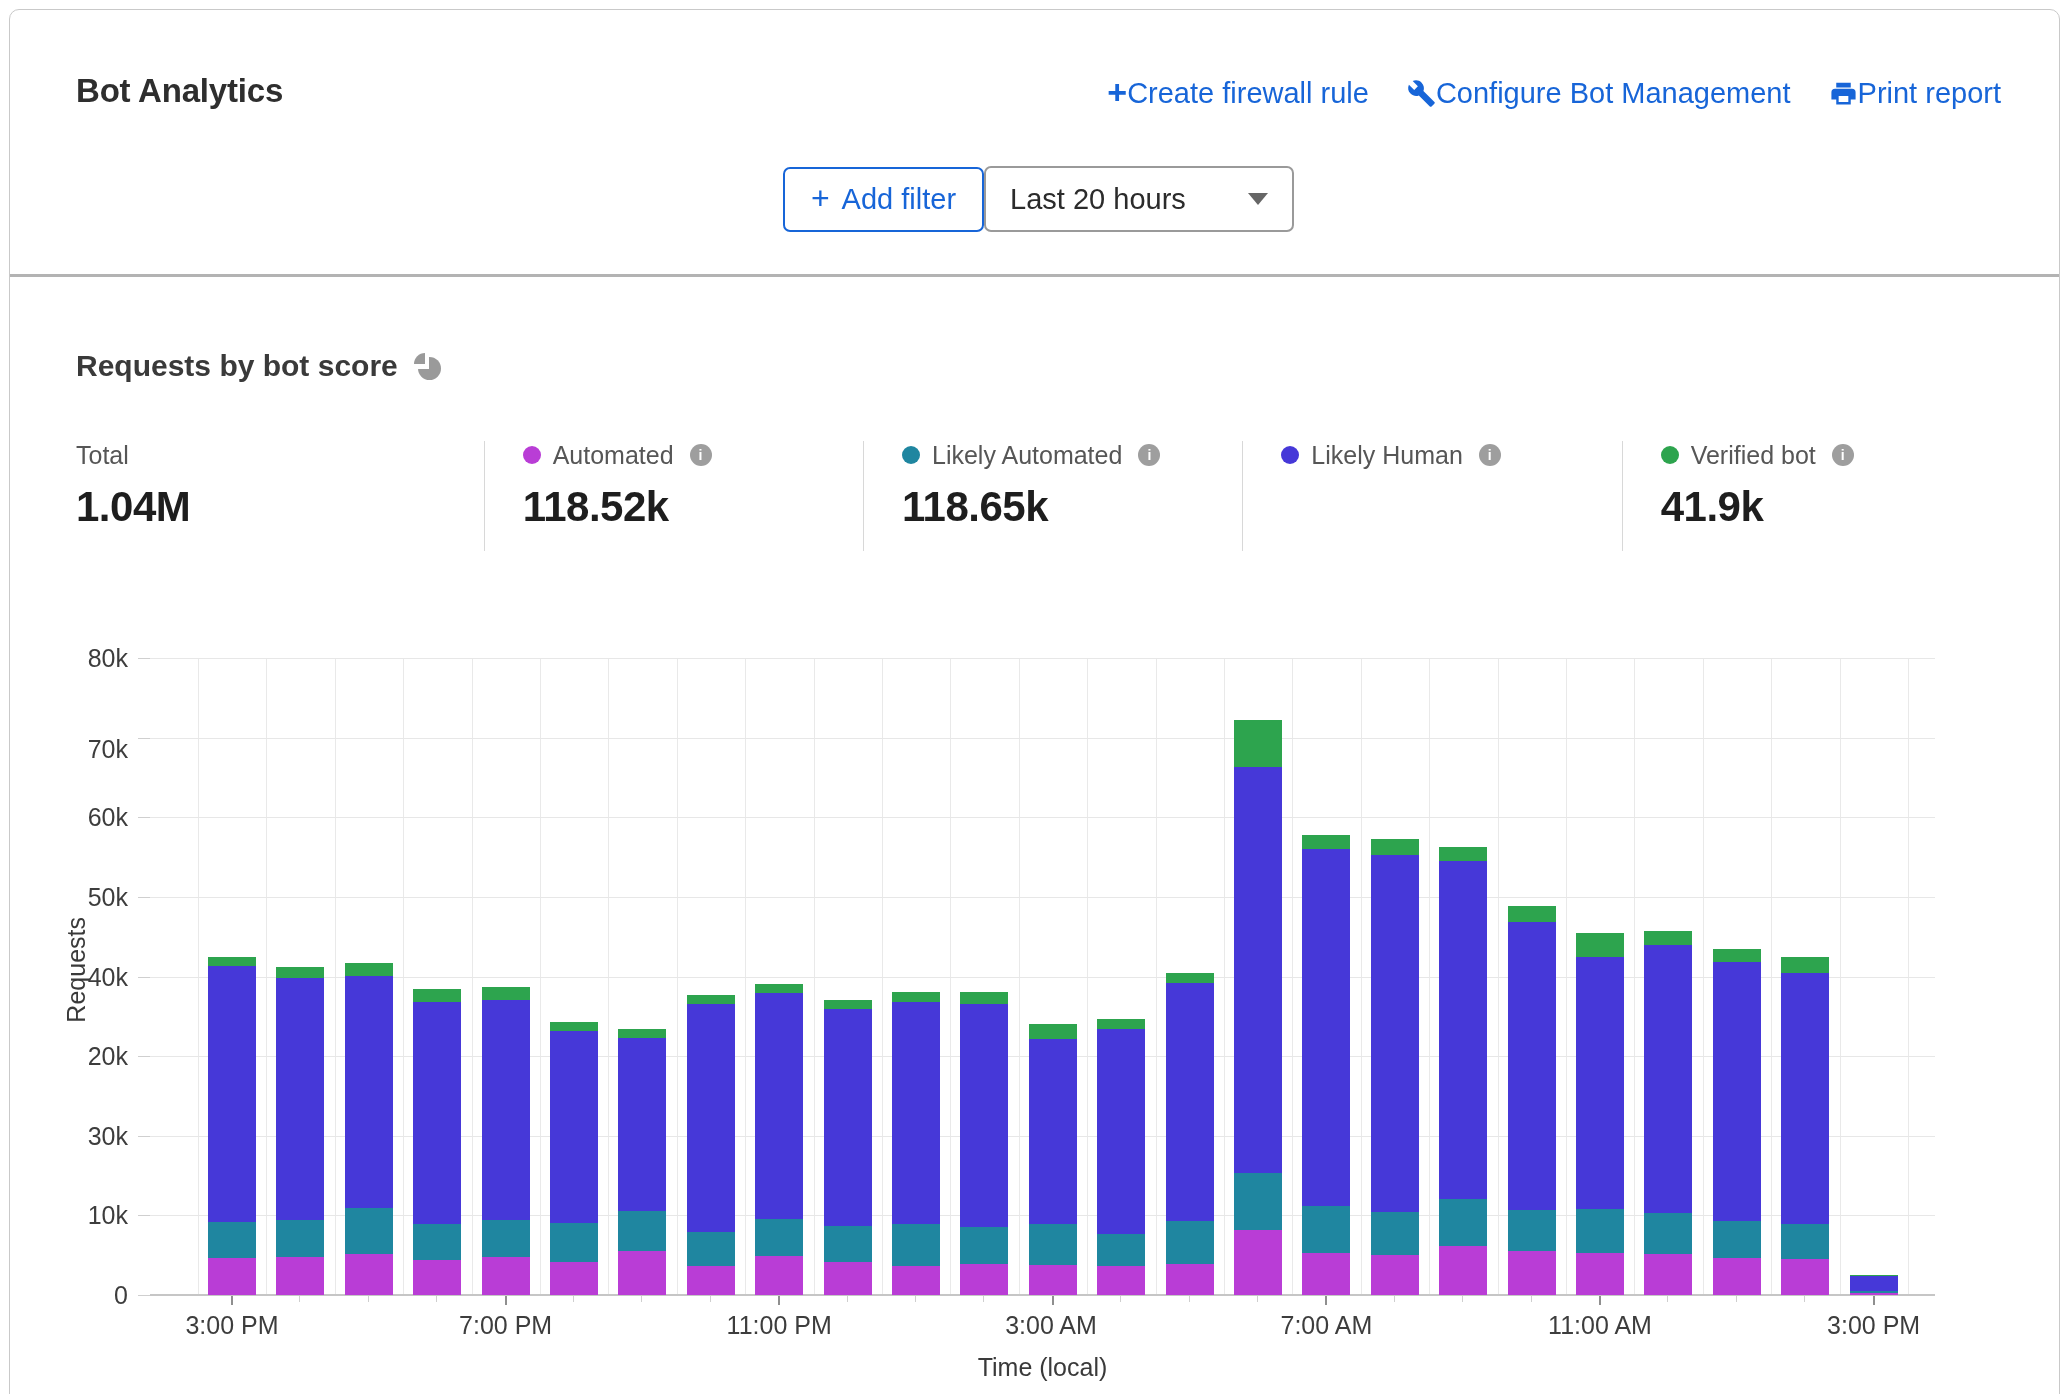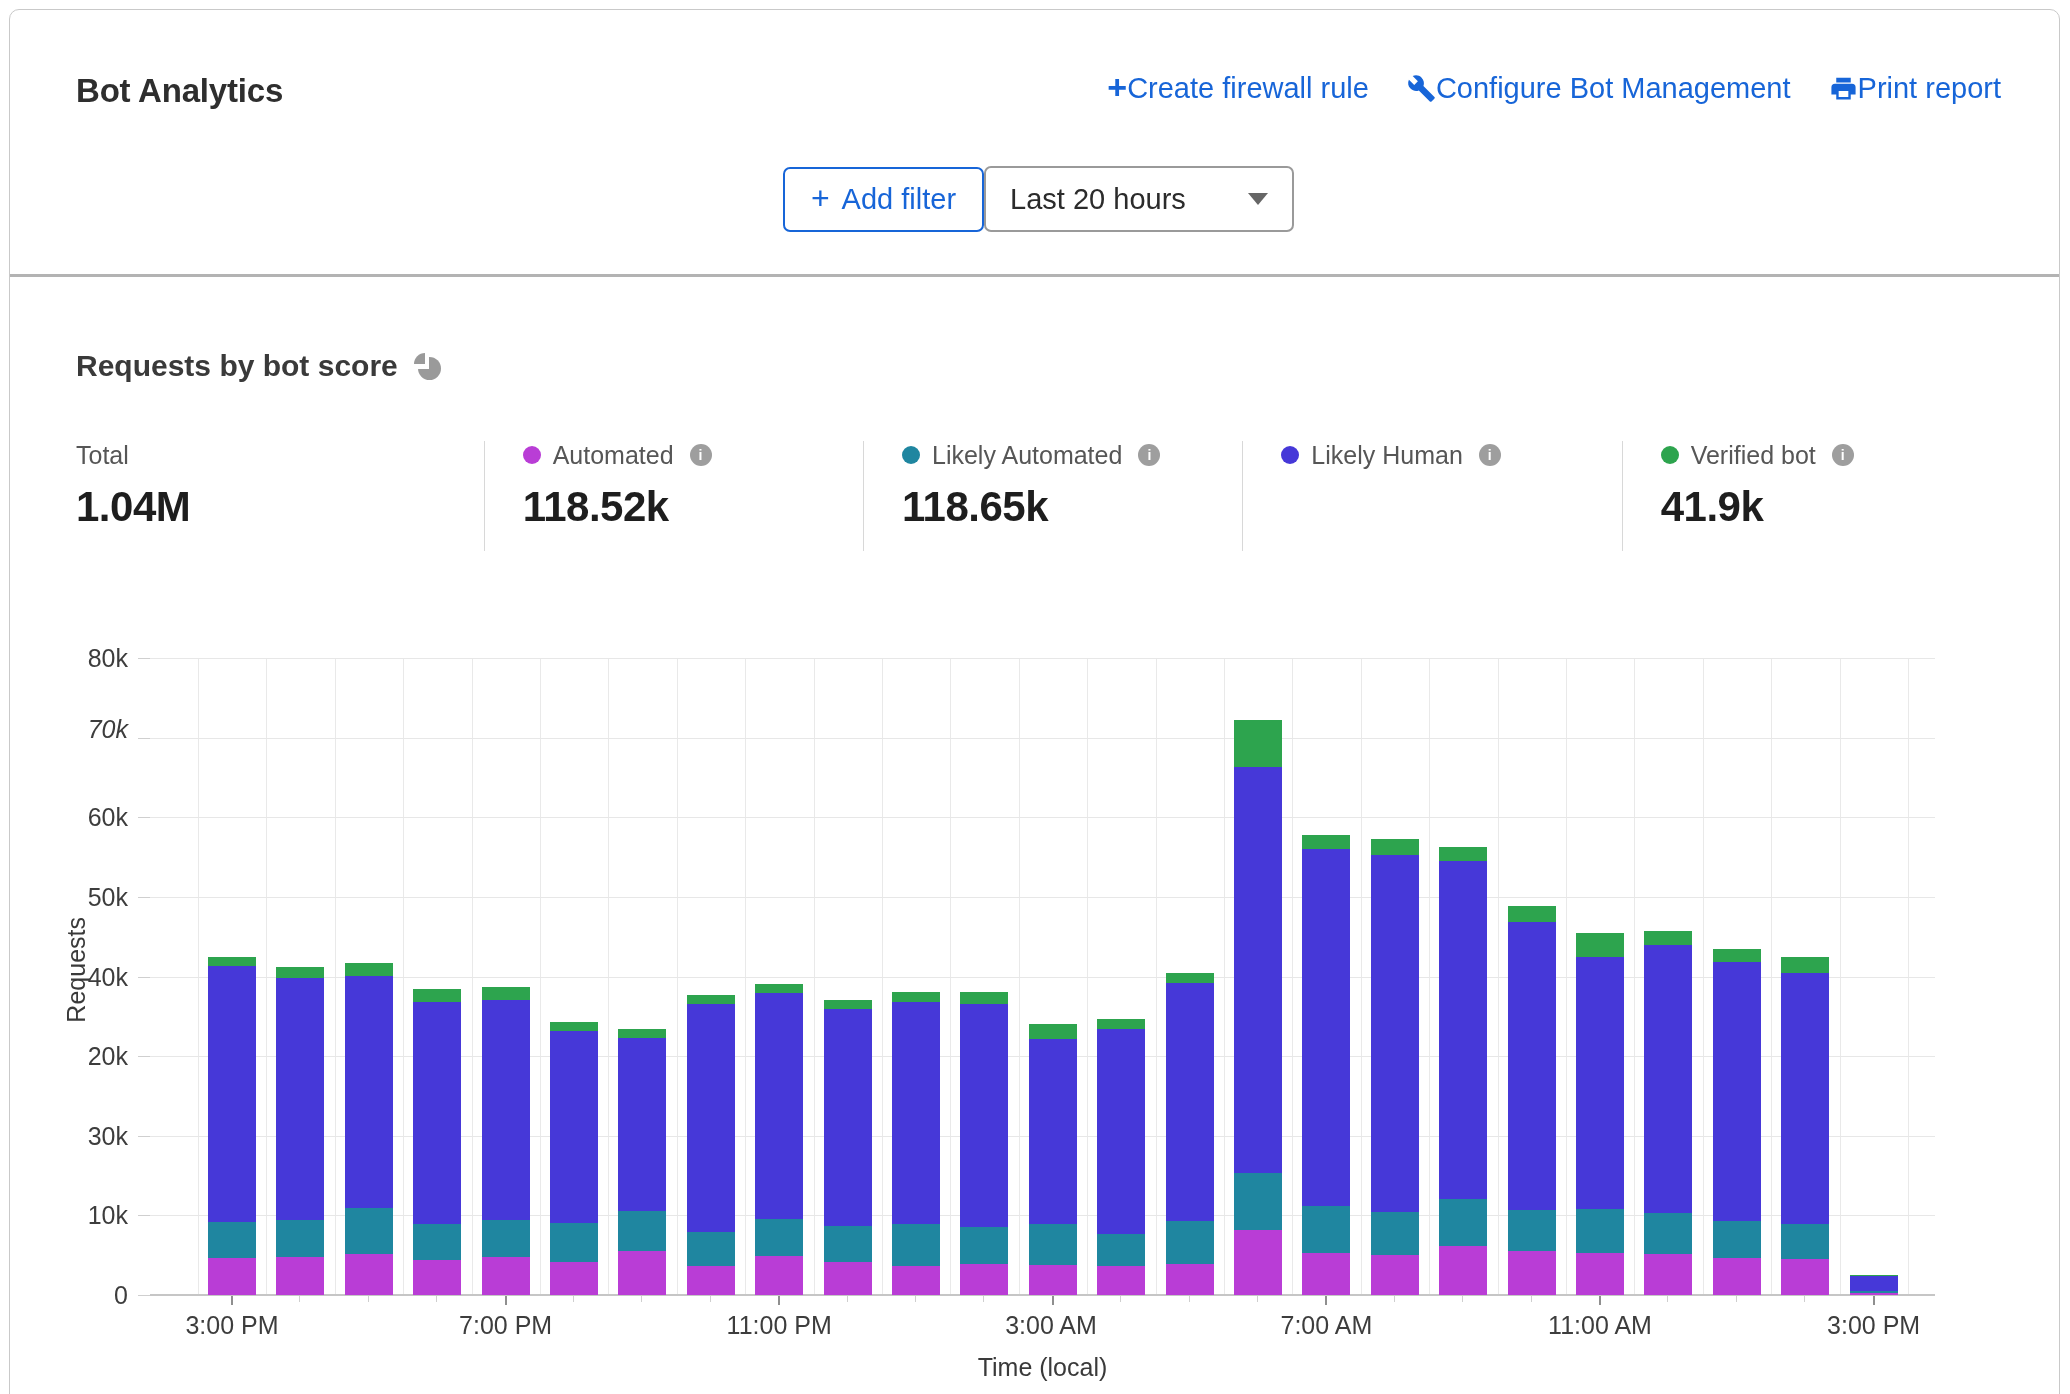--- a/index.html
+++ b/index.html
@@ -2,21 +2,21 @@
 <html style="--link: #1765d8;"><head>
 <meta charset="utf-8">
 <style>
   html,body{margin:0;padding:0;overflow:hidden;}
   body{width:2070px;height:1394px;background:#fff;
        font-family:"Liberation Sans","DejaVu Sans",sans-serif;color:#2f2f2f;}
   .card{position:absolute;left:9px;top:9px;width:2049px;height:1420px;
         background:#fff;border:1px solid #c9c9c9;border-radius:10px;}
   
   .hdr{padding:62px 58px 0 66px;border-bottom:3px solid #b3b3b3;padding-bottom:42px;}
-  .row1{display:flex;justify-content:space-between;align-items:flex-start;}
+  .row1{display:flex;justify-content:space-between;align-items:flex-end;}
   h1{margin:0;font-size:33px;font-weight:700;color:#2e2e2e;letter-spacing:-.2px;}
   .actions{display:flex;align-items:center;gap:38px;}
   .action{display:flex;align-items:center;color:var(--link);
           font-size:29px;cursor:pointer;text-decoration:none;}
   .plus::before{content:"+";}
   .action .plus{font-size:34px;font-weight:600;line-height:1;margin-top:-3px;}
   .action svg{width:29px;height:29px;fill:var(--link);}
   .row2{margin-top:56px;display:flex;justify-content:center;align-items:center;}
   .add-filter{display:flex;align-items:center;gap:12px;background:#fff;
       border:2px solid var(--link);border-radius:7px;color:var(--link);
@@ -193,21 +193,21 @@
       <div class="ystub" style="left: 128px; top: 336.5px;"></div>
       <div class="ytick" style="top: 321.5px;">40k</div>
       <div class="hgrid" style="left: 140px; width: 1785px; top: 256.875px;"></div>
       <div class="ystub" style="left: 128px; top: 256.875px;"></div>
       <div class="ytick" style="top: 241.875px;">50k</div>
       <div class="hgrid" style="left: 140px; width: 1785px; top: 177.25px;"></div>
       <div class="ystub" style="left: 128px; top: 177.25px;"></div>
       <div class="ytick" style="top: 162.25px;">60k</div>
       <div class="hgrid" style="left: 140px; width: 1785px; top: 97.625px;"></div>
       <div class="ystub" style="left: 128px; top: 97.625px;"></div>
-      <div class="ytick" style="top: 74px; font-style: italic;">70k</div>
+      <div class="ytick" style="top: 94px;">70k</div>
       <div class="hgrid" style="left: 140px; width: 1785px; top: 18px;"></div>
       <div class="ystub" style="left: 128px; top: 18px;"></div>
       <div class="ytick" style="top: 3px;">80k</div>
       <div class="seg" style="left: 198px; width: 48px; top: 617.576px; height: 37.4237px; background: rgb(185, 61, 214);"></div>
       <div class="seg" style="left: 198px; width: 48px; top: 581.745px; height: 35.8312px; background: rgb(31, 134, 160);"></div>
       <div class="seg" style="left: 198px; width: 48px; top: 326.149px; height: 255.596px; background: rgb(70, 56, 216);"></div>
       <div class="seg" style="left: 198px; width: 48px; top: 316.594px; height: 9.555px; background: rgb(45, 164, 78);"></div>
       <div class="seg" style="left: 266.4px; width: 48px; top: 616.78px; height: 38.22px; background: rgb(185, 61, 214);"></div>
       <div class="seg" style="left: 266.4px; width: 48px; top: 580.152px; height: 36.6275px; background: rgb(31, 134, 160);"></div>
       <div class="seg" style="left: 266.4px; width: 48px; top: 338.092px; height: 242.06px; background: rgb(70, 56, 216);"></div>

